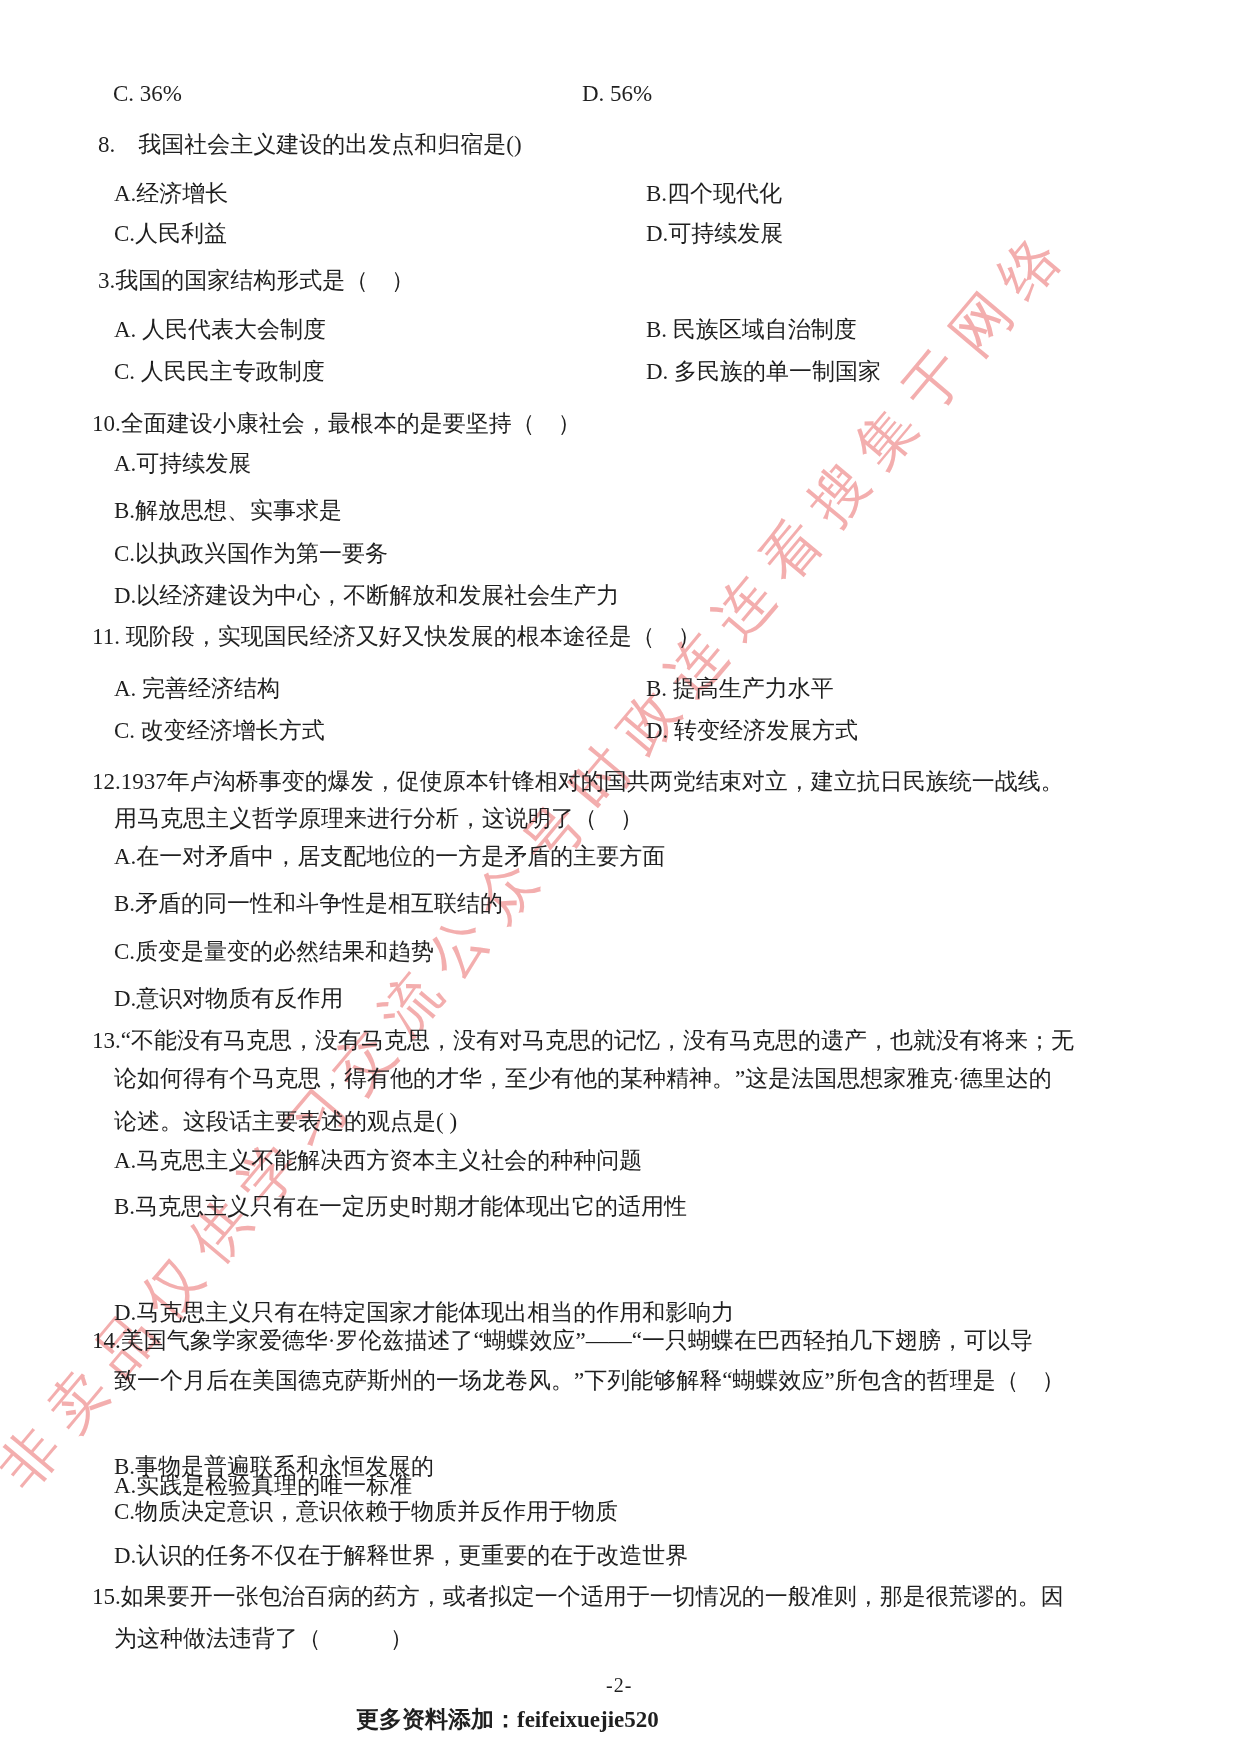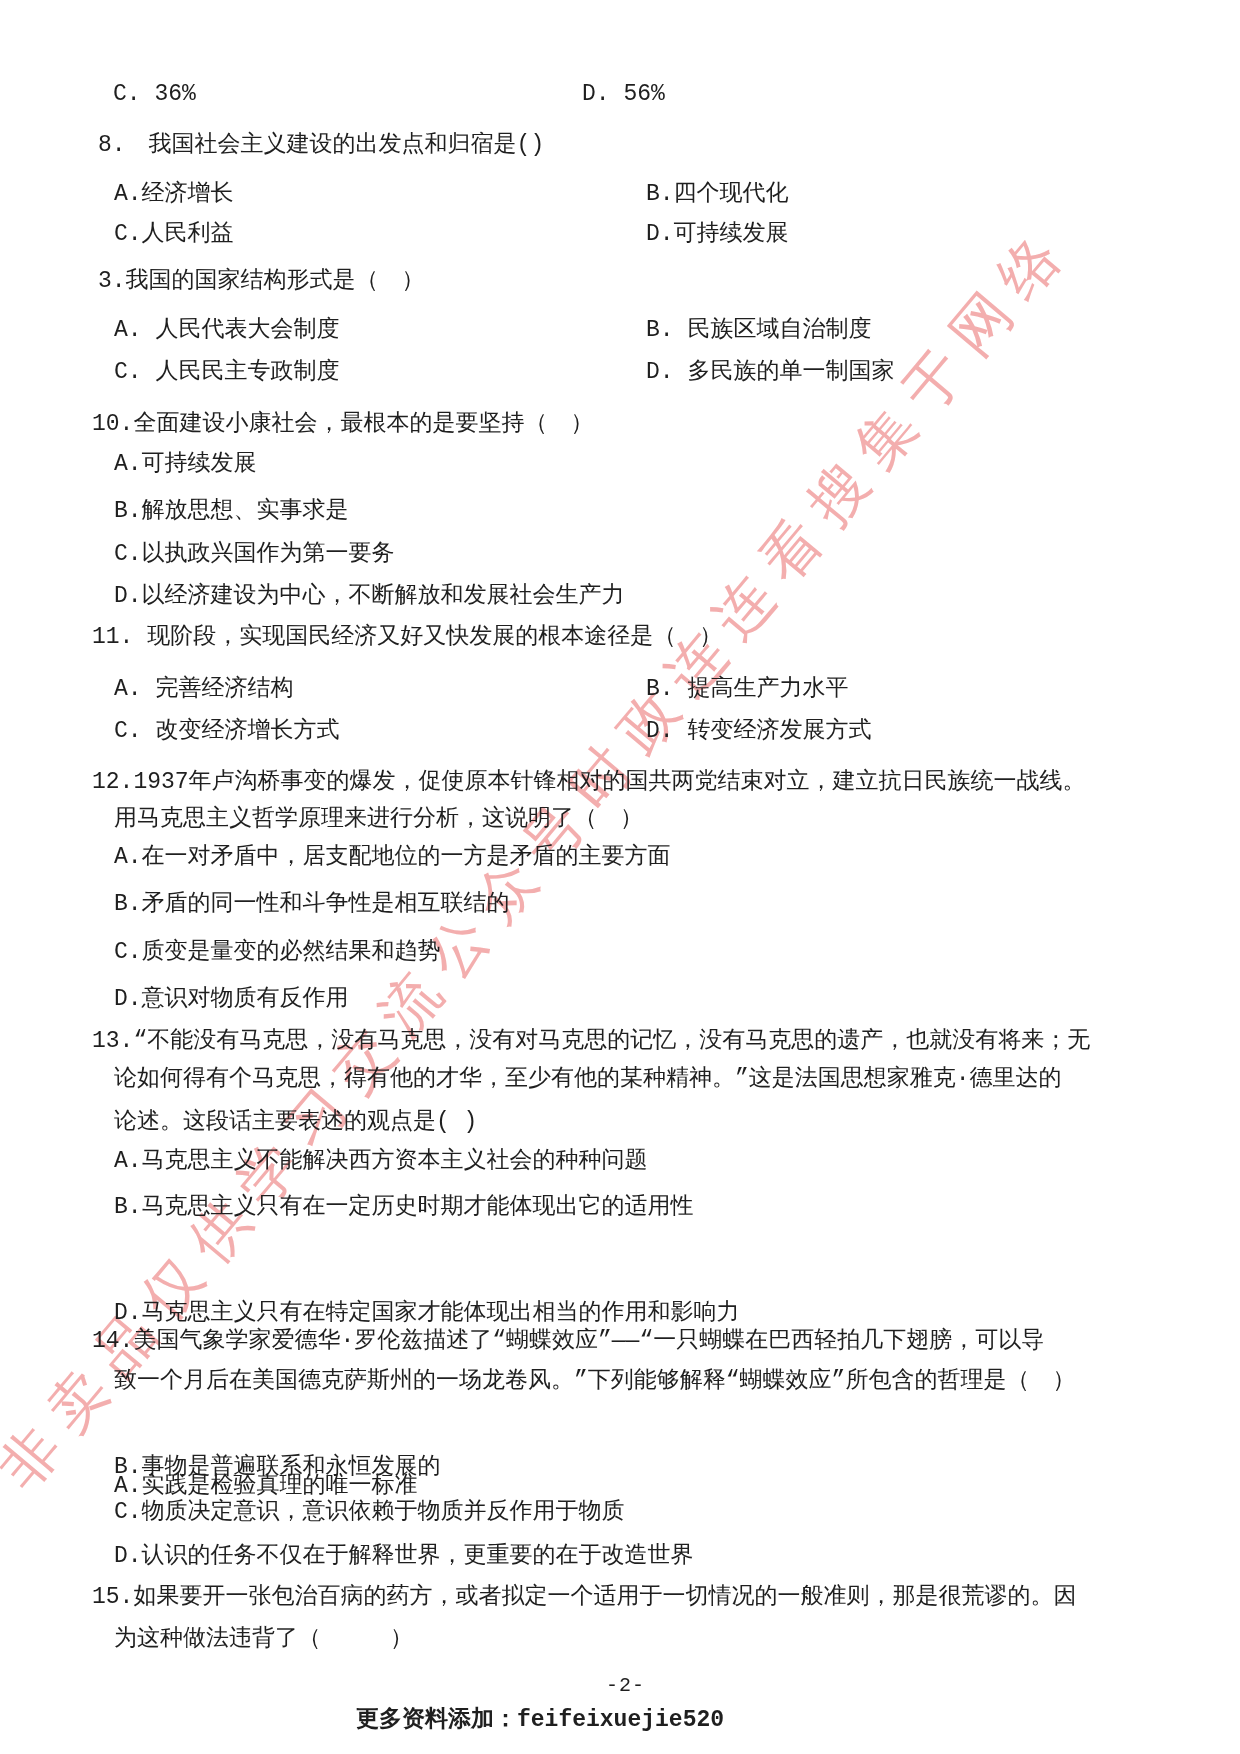--- a/index.html
+++ b/index.html
@@ -4,35 +4,35 @@
 <style>
   html,body{margin:0;padding:0;}
   body{
     width:1240px;height:1754px;position:relative;overflow:hidden;
     background:#ffffff;color:#1f1f1f;
     font-family:"Liberation Serif","DejaVu Serif",serif;
   }
   .page{position:absolute;inset:0;}
   .ln{
     position:absolute;font-size:23px;line-height:1.25;white-space:nowrap;
-    font-family:Liberation Mono, monospace;
+    font-family:Liberation Serif, serif;
   }
   .wm{
     position:absolute;left:535px;top:857px;
     transform:translate(-50%,-50%) rotate(-50deg);
     font-size:58px;letter-spacing:16px;white-space:nowrap;
     color:#f2a1a1;opacity:0.85;
     font-family:"Liberation Serif","DejaVu Serif",serif;
     z-index:1;
   }
   .content{position:absolute;inset:0;z-index:2;}
   .pagenum{font-size:20px;letter-spacing:1px;}
   .footer{
     font-size:23px;font-weight:700;
-    font-family:Liberation Mono, monospace;
+    font-family:Liberation Serif, serif;
   }
 </style>
 </head>
 <body>
 
 <div class="page">
 
   <div class="wm">非卖品仅供学习交流公众号时政连连看搜集于网络</div>
 
   <div class="content">

